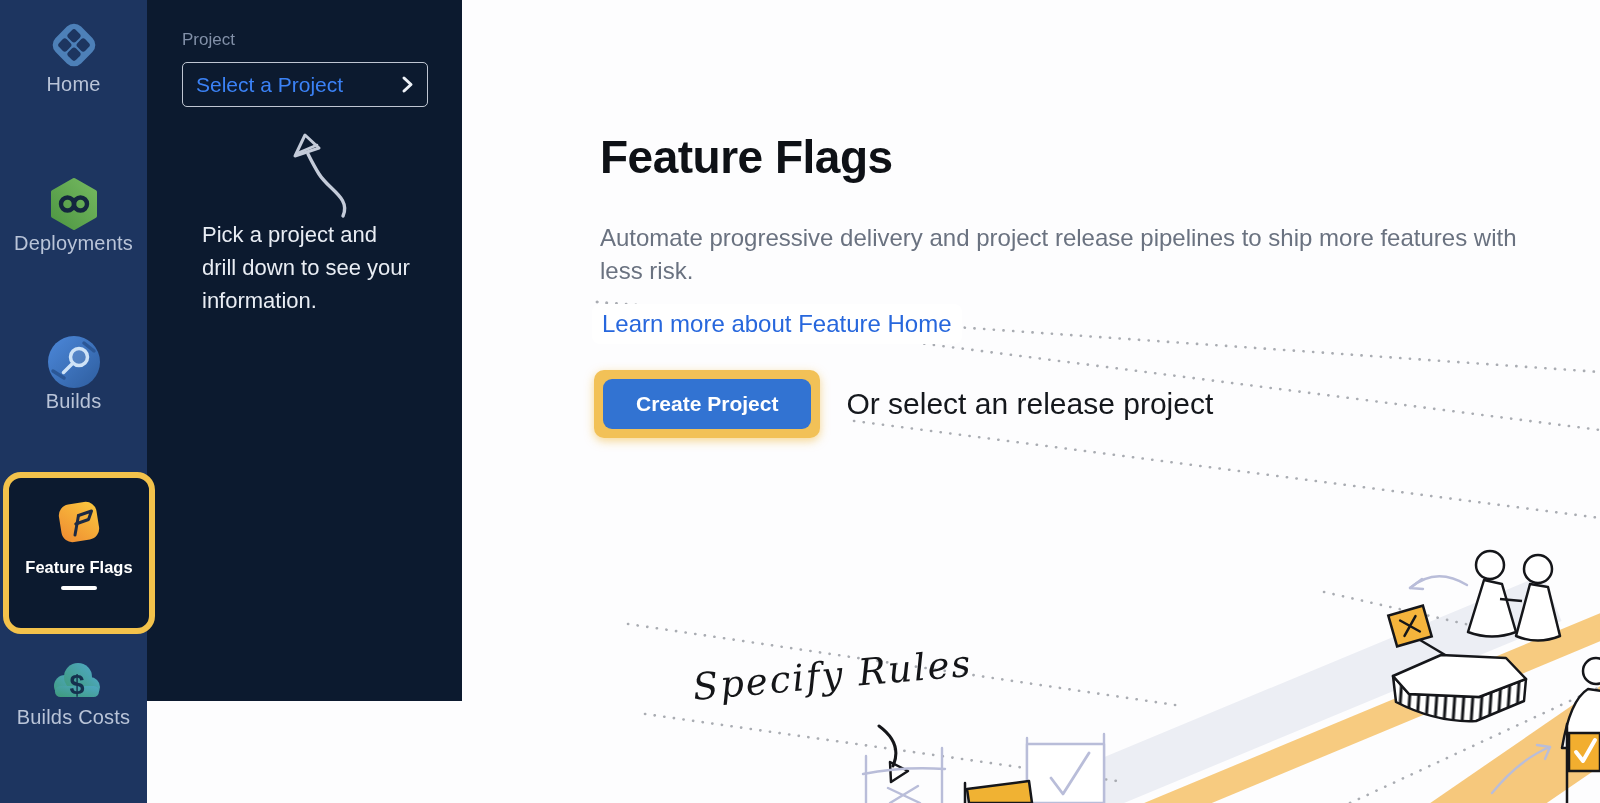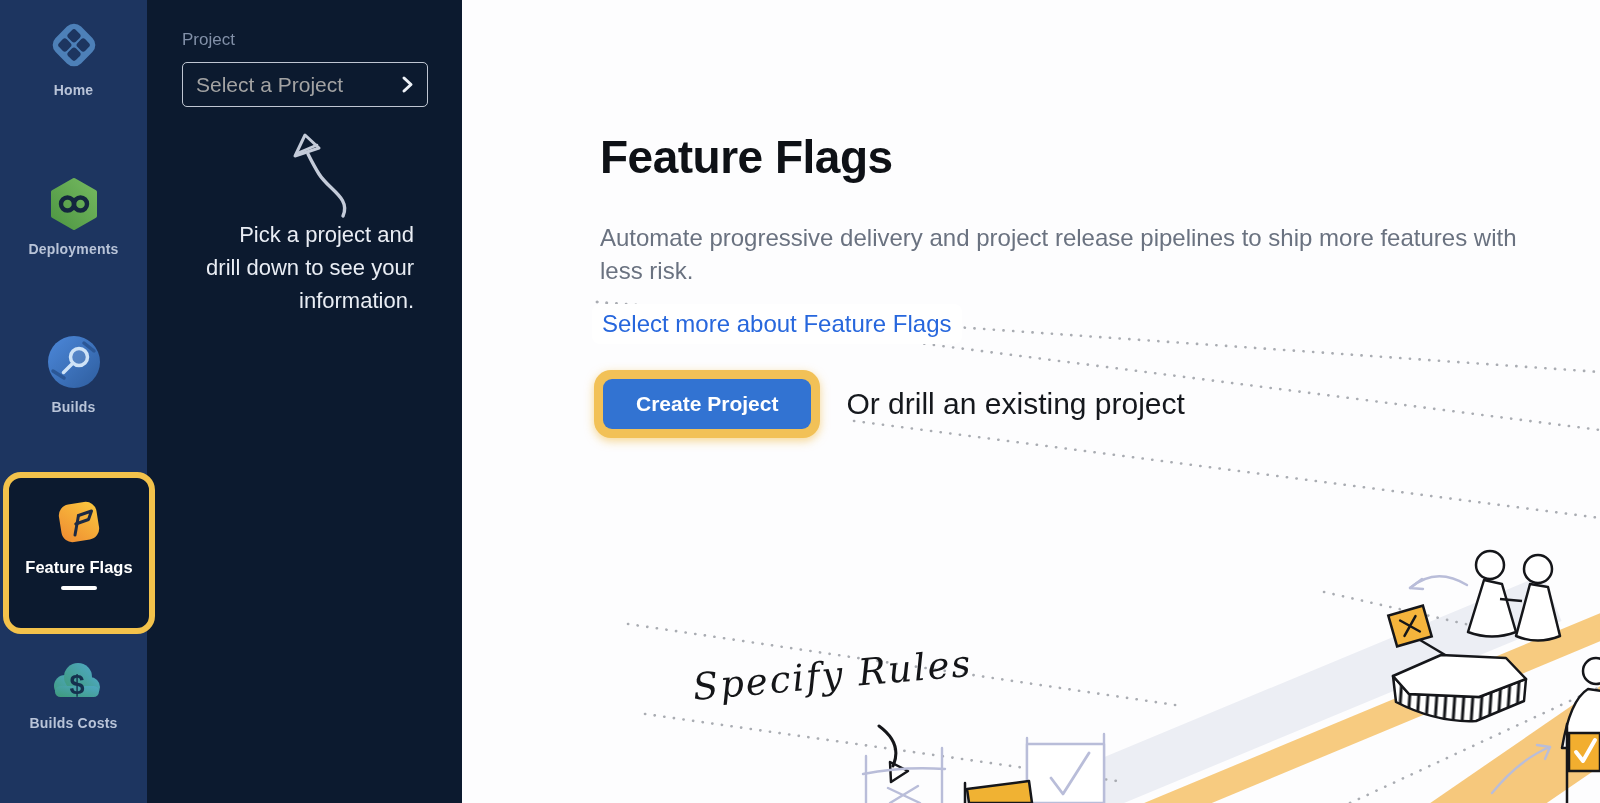--- a/index.html
+++ b/index.html
@@ -3,49 +3,49 @@
 <meta charset="utf-8">
 <style>
   * { box-sizing: border-box; }
   html, body { margin:0; padding:0; width:1600px; height:803px; overflow:hidden; }
   body { font-family: "Liberation Sans", sans-serif; background:#fdfdfe; position:relative; }
 
   
   .sidebar { position:absolute; left:0; top:0; width:147px; height:803px; background:#1d3560; z-index:5; }
   .nav-item { position:absolute; left:0; width:147px; text-align:center; color:#b9c4d8; cursor:pointer; }
   .nav-item .nav-icon { display:block; margin:0 auto; width:56px; height:56px; }
-  .nav-item .nav-label { display:block; margin-top:9px; font-size:14px; font-weight:700; letter-spacing:.2px; }
+  .nav-item .nav-label { display:block; margin-top:0; font-size:20px; font-weight:400; letter-spacing:.2px; }
   .nav-home { top:17px; } .nav-deploy { top:176px; } .nav-builds { top:334px; } .nav-cloud { top:650px; }
   .nav-selected { position:absolute; left:3px; top:472px; width:152px; height:162px; border:6px solid #f3c24b;
     border-radius:18px; background:#0c1a2f; z-index:6; cursor:pointer; text-align:center; padding-top:16px; }
   .nav-selected .nav-label { color:#ffffff; font-weight:700; margin-top:8px; display:block; font-size:16.5px; }
   .nav-underline { width:36px; height:4px; background:#ffffff; border-radius:2px; margin:9px auto 0; }
 
   
-  .panel2 { position:absolute; left:147px; top:0; width:315px; height:803px; background:#0c1a2f; z-index:4;text-align:right; }
+  .panel2 { position:absolute; left:147px; top:0; width:315px; height:701px; background:#0c1a2f; z-index:4; }
   .proj-label { position:absolute; left:35px; top:30px; font-size:17px; color:#8290a8; }
   .proj-select { position:absolute; left:35px; top:62px; width:246px; height:45px; border:1.5px solid rgba(223,229,238,.85);
     border-radius:5px; display:flex; align-items:center; justify-content:space-between; padding:0 13px;
-    color:#a3a3a3; font-size:21px; cursor:pointer; }
+    color:#3b82f6; font-size:21px; cursor:pointer; }
   .proj-arrow { position:absolute; left:126px; top:126px; }
   .proj-hint { position:absolute; left:55px; top:218px; width:212px; font-size:22px; line-height:33px;
     color:#e9edf4; font-weight:500; }
 
   
   .main { position:absolute; left:462px; top:0; width:1138px; height:803px; background:#fdfdfe; }
   .illus { position:absolute; left:0; top:0; width:1138px; height:803px; }
   .page-title { position:absolute; left:138px; top:130px; margin:0; font-size:46px; font-weight:700;
     color:#0e1116; letter-spacing:-0.5px; z-index:2; }
   .page-desc { position:absolute; left:138px; top:221px; width:935px; font-size:24px; line-height:1.38;
     color:#6a7280; z-index:2; }
   .link-pill { position:absolute; left:130px; top:304px; background:#ffffff; border-radius:8px;
     padding:6px 10px; z-index:2; }
   .learn-link { color:#2767dd; font-size:24px; text-decoration:none; cursor:pointer; }
   .cta-row { position:absolute; left:132px; top:370px; display:flex; align-items:center; z-index:2; }
-  .cta-ring { background:#f2c157; padding:9px; border-radius:17px; box-shadow:0 3px 10px rgba(242,193,87,.65); }
+  .cta-ring { background:#f2c157; padding:9px; border-radius:10px; box-shadow:0 3px 10px rgba(242,193,87,.65); }
   .cta-btn { background:#3273d2; border:none; color:#ffffff; font-family:inherit; font-size:21px; font-weight:700;
     padding:13px 33px; border-radius:9px; cursor:pointer; }
   .or-text { margin-left:26px; font-size:30px; color:#15181d; }
 
   .dot { stroke:#a9acb2; stroke-width:2.6; stroke-dasharray:0.2 9.5; stroke-linecap:round; fill:none; }
   .ink { stroke:#15161a; stroke-width:2.5; stroke-linejoin:round; stroke-linecap:round; }
   .purple { stroke:#b9bdd9; stroke-width:2.4; fill:none; stroke-linecap:round; stroke-linejoin:round; }
 </style>
 </head>
 <body>
@@ -236,22 +236,22 @@
     </g>
     <path d="M505 789 L567 781 L570 803 L507 803 Z" fill="#f0b233" stroke="#15161a" stroke-width="2.5" stroke-linejoin="round"></path>
     <line class="ink" x1="503" y1="783" x2="503" y2="803"></line>
   </svg>
 
   <h1 class="page-title">Feature Flags</h1>
 
   <div class="page-desc">Automate progressive delivery and project release pipelines to ship more features with less risk.</div>
 
   <div class="link-pill">
-    <a class="learn-link">Select more about Feature Flags</a>
+    <a class="learn-link">Learn more about Feature Home</a>
   </div>
 
   <div class="cta-row">
     <div class="cta-ring">
       <button class="cta-btn">Create Project</button>
     </div>
-    <span class="or-text">Or drill an existing project</span>
+    <span class="or-text">Or select an release project</span>
   </div>
 </div>
 
 </body></html>

